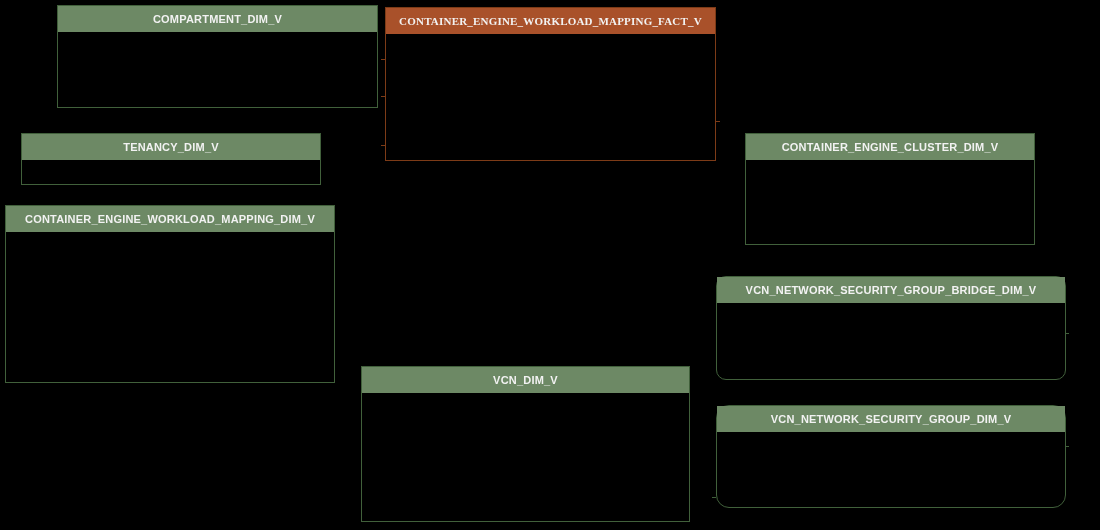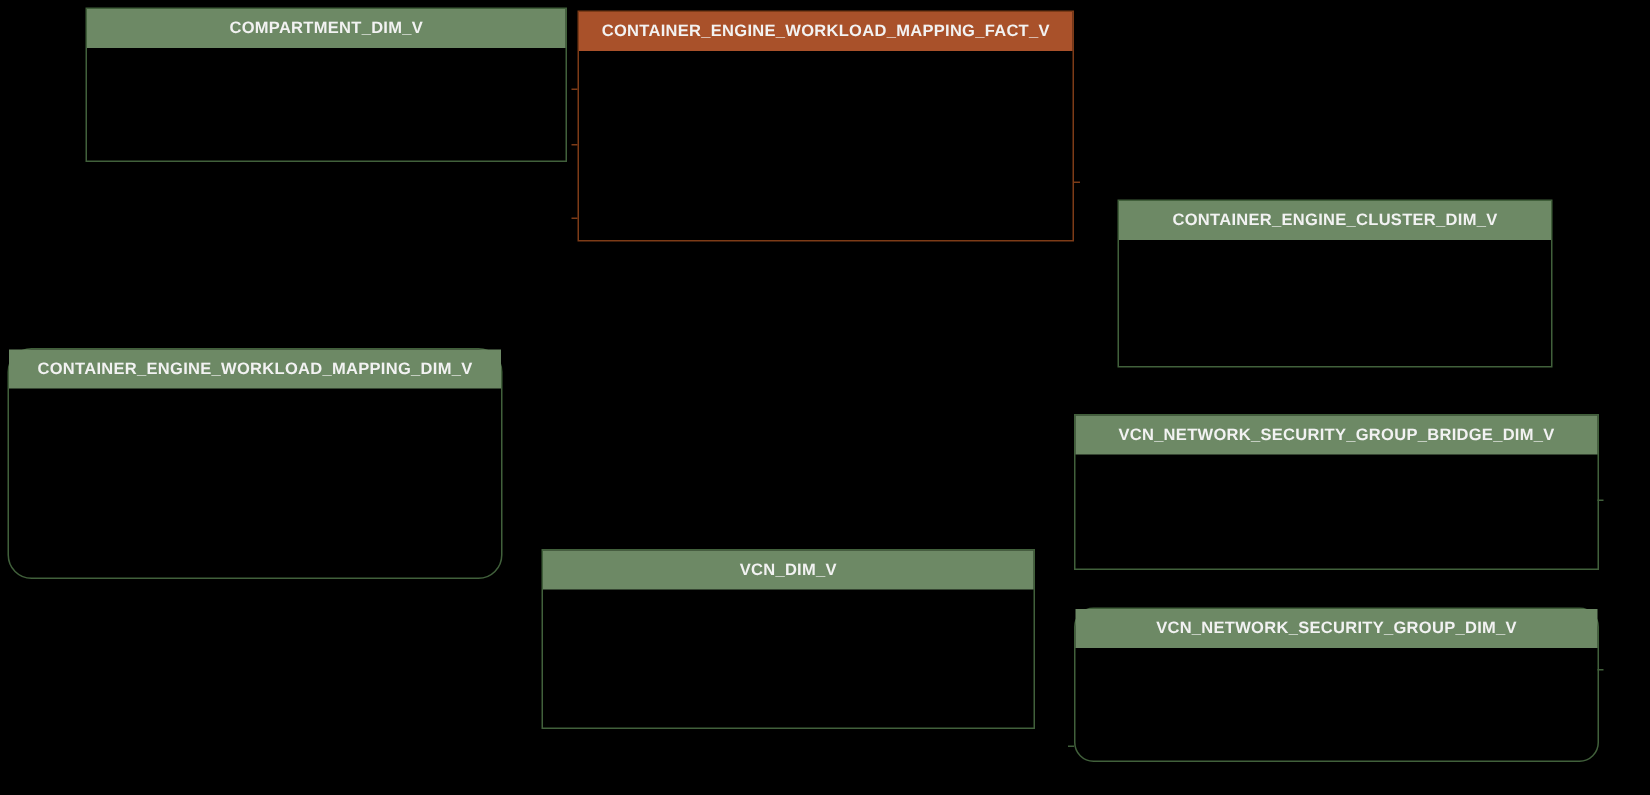--- a/index.html
+++ b/index.html
@@ -28,58 +28,62 @@
     line-height: 26px;
     text-align: center;
     font-size: 11px;
     font-weight: bold;
     color: #f2f2f2;
     letter-spacing: 0.2px;
     white-space: nowrap;
     overflow: hidden;
   }
   .dim  .thead { background: #6d8965; }
-  .fact .thead { background: #a9512a; }
+  .fact .thead { background: #a9512a; font-family: Liberation Serif, serif; }
   .tbody-area {
     background: #000000;
     width: 100%;
   }
   .stub {
     position: absolute;
     height: 1px;
     width: 4px;
   }
   .stub.rust  { background: #7d3b17; }
   .stub.green { background: #41603b; }
 
   
   #box-compartment { left: 25px;  top: 5px;   width: 321px; height: 103px; margin-left: 32px; }
   #box-fact        { left: 385px; top: 7px;   width: 331px; height: 154px; }
   #box-tenancy     { left: 21px;  top: 133px; width: 300px; height: 52px;  }
   #box-cluster     { left: 745px; top: 133px; width: 290px; height: 112px; }
-  #box-cewm-dim    { left: 5px;   top: 232px; width: 330px; height: 154px; border-radius: 16px; }
-  #box-nsg-bridge  { left: 716px; top: 276px; width: 350px; height: 104px; }
-  #box-vcn         { left: 361px; top: 366px; width: 329px; height: 120px; }
+  #box-cewm-dim    { left: 5px;   top: 205px; width: 330px; height: 178px; }
+  #box-nsg-bridge  { left: 716px; top: 276px; width: 350px; height: 104px; border-radius: 10px; }
+  #box-vcn         { left: 361px; top: 366px; width: 329px; height: 156px; }
   #box-nsg-dim     { left: 716px; top: 405px; width: 350px; height: 103px; border-radius: 13px; }
 </style>
 </head>
 <body>
 
 <div class="canvas">
 
   <div id="box-compartment" class="tbox dim">
     <div class="thead">COMPARTMENT_DIM_V</div>
     <div class="tbody-area"></div>
   </div>
 
   <div id="box-fact" class="tbox fact">
     <div class="thead">CONTAINER_ENGINE_WORKLOAD_MAPPING_FACT_V</div>
     <div class="tbody-area"></div>
   </div>
 
+  <div id="box-tenancy" class="tbox dim">
+    <div class="thead">TENANCY_DIM_V</div>
+    <div class="tbody-area"></div>
+  </div>
 
   <div id="box-cluster" class="tbox dim">
     <div class="thead">CONTAINER_ENGINE_CLUSTER_DIM_V</div>
     <div class="tbody-area"></div>
   </div>
 
   <div id="box-cewm-dim" class="tbox dim">
     <div class="thead">CONTAINER_ENGINE_WORKLOAD_MAPPING_DIM_V</div>
     <div class="tbody-area"></div>
   </div>

